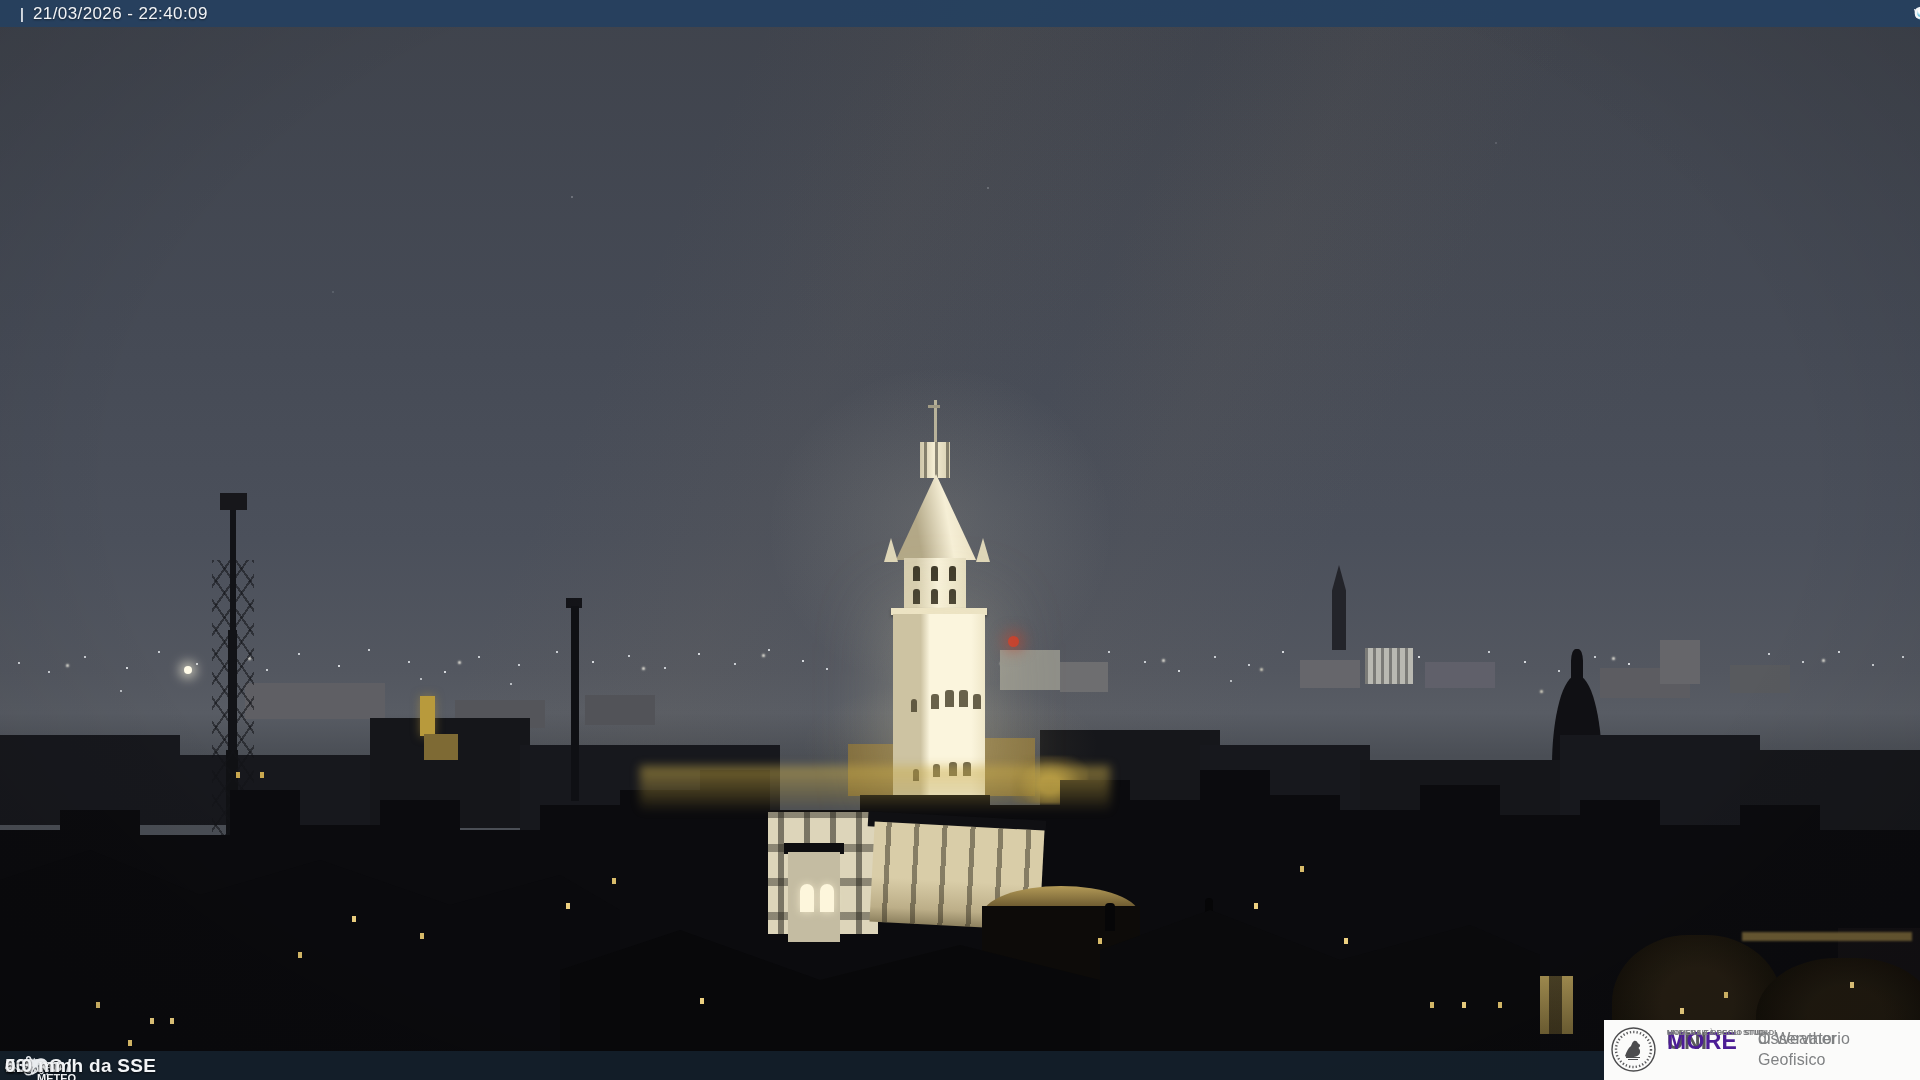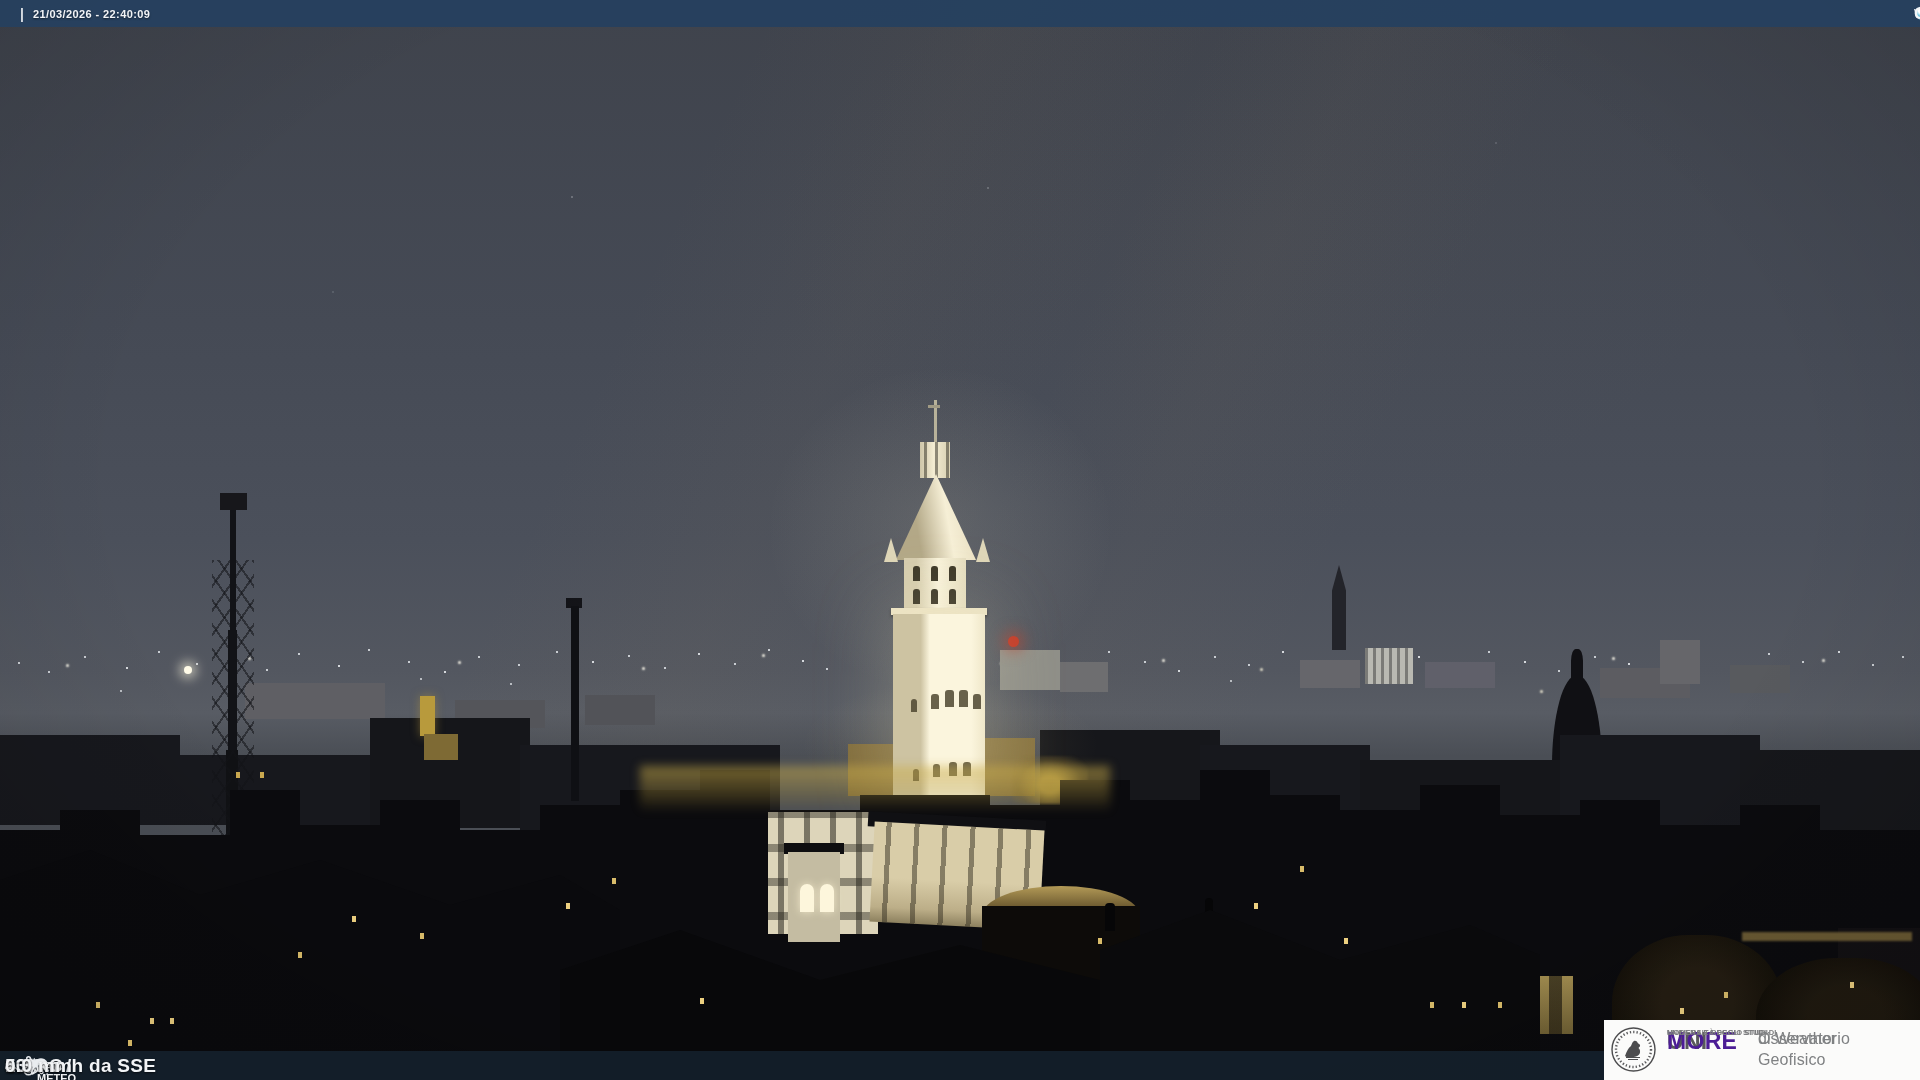--- a/index.html
+++ b/index.html
@@ -137,21 +137,21 @@
     background:radial-gradient(ellipse at 50% 45%,#201a10 30%,#130f09 70%);}
   .bldgG{left:1838px;top:928px;width:82px;height:152px;z-index:6;background:#121013;}
   .rooflineR{left:1742px;top:932px;width:170px;height:9px;z-index:6;background:#6a5a33;filter:blur(1px);}
   .wall-left{left:14px;top:998px;width:52px;height:82px;z-index:6;background:linear-gradient(180deg,#5f6030,#2e2f1e);}
   .windows-y{left:0;top:0;width:4px;height:6px;z-index:8;background:transparent;
     box-shadow:150px 1018px #edd080,170px 1018px #edd080,128px 1040px #e8c870,96px 1002px #d9bc6a,298px 952px #d9bc6a,352px 916px #edd080,420px 933px #d9bc6a,566px 903px #edd080,612px 878px #d9bc6a,700px 998px #edd080,1098px 938px #d9bc6a,1254px 903px #edd080,1300px 866px #d9bc6a,1344px 938px #edd080,1430px 1002px #d9bc6a,1462px 1002px #edd080,1498px 1002px #d9bc6a,1680px 1008px #edd080,1724px 992px #d9bc6a,1850px 982px #edd080,260px 772px #caa84f,236px 772px #caa84f;}
 
   
   .header{left:0;top:0;width:1920px;height:27px;z-index:30;background:rgba(39,65,95,0.96);
     display:flex;align-items:center;color:#f2f4f7;}
-  .header .ts{position:static;margin-left:33px;font-size:11px;font-weight:bold;letter-spacing:0.4px;text-shadow:0 1px 2px rgba(0,0,0,0.5);}
+  .header .ts{position:static;margin-left:33px;font-size:17px;font-weight:normal;letter-spacing:0.4px;text-shadow:0 1px 2px rgba(0,0,0,0.5);}
   .header .sep{position:static;margin-left:20px;font-size:14px;font-weight:bold;opacity:0.9;}
   .header .title{position:static;margin-left:22px;font-size:14.5px;font-weight:bold;letter-spacing:0.4px;text-shadow:0 1px 2px rgba(0,0,0,0.5);}
   .wcam{right:6px;top:3px;height:21px;display:flex;align-items:center;z-index:31;}
   .wcam .w1{position:static;font-size:13px;font-weight:400;color:#eef1f4;letter-spacing:0.5px;}
   .wcam .dot{position:static;width:15px;height:15px;border-radius:50%;margin:0 2px;
     background:radial-gradient(circle at 35% 32%,#ffffff 0 20%,#7fd0e8 35%,#1e5f7e 80%);}
   .wcam .w2{position:static;font-size:17px;font-weight:bold;color:#f4f6f8;letter-spacing:0.5px;}
 
   
   .wbar{left:0;top:1051px;width:1920px;height:29px;z-index:30;background:rgba(25,41,56,0.66);

